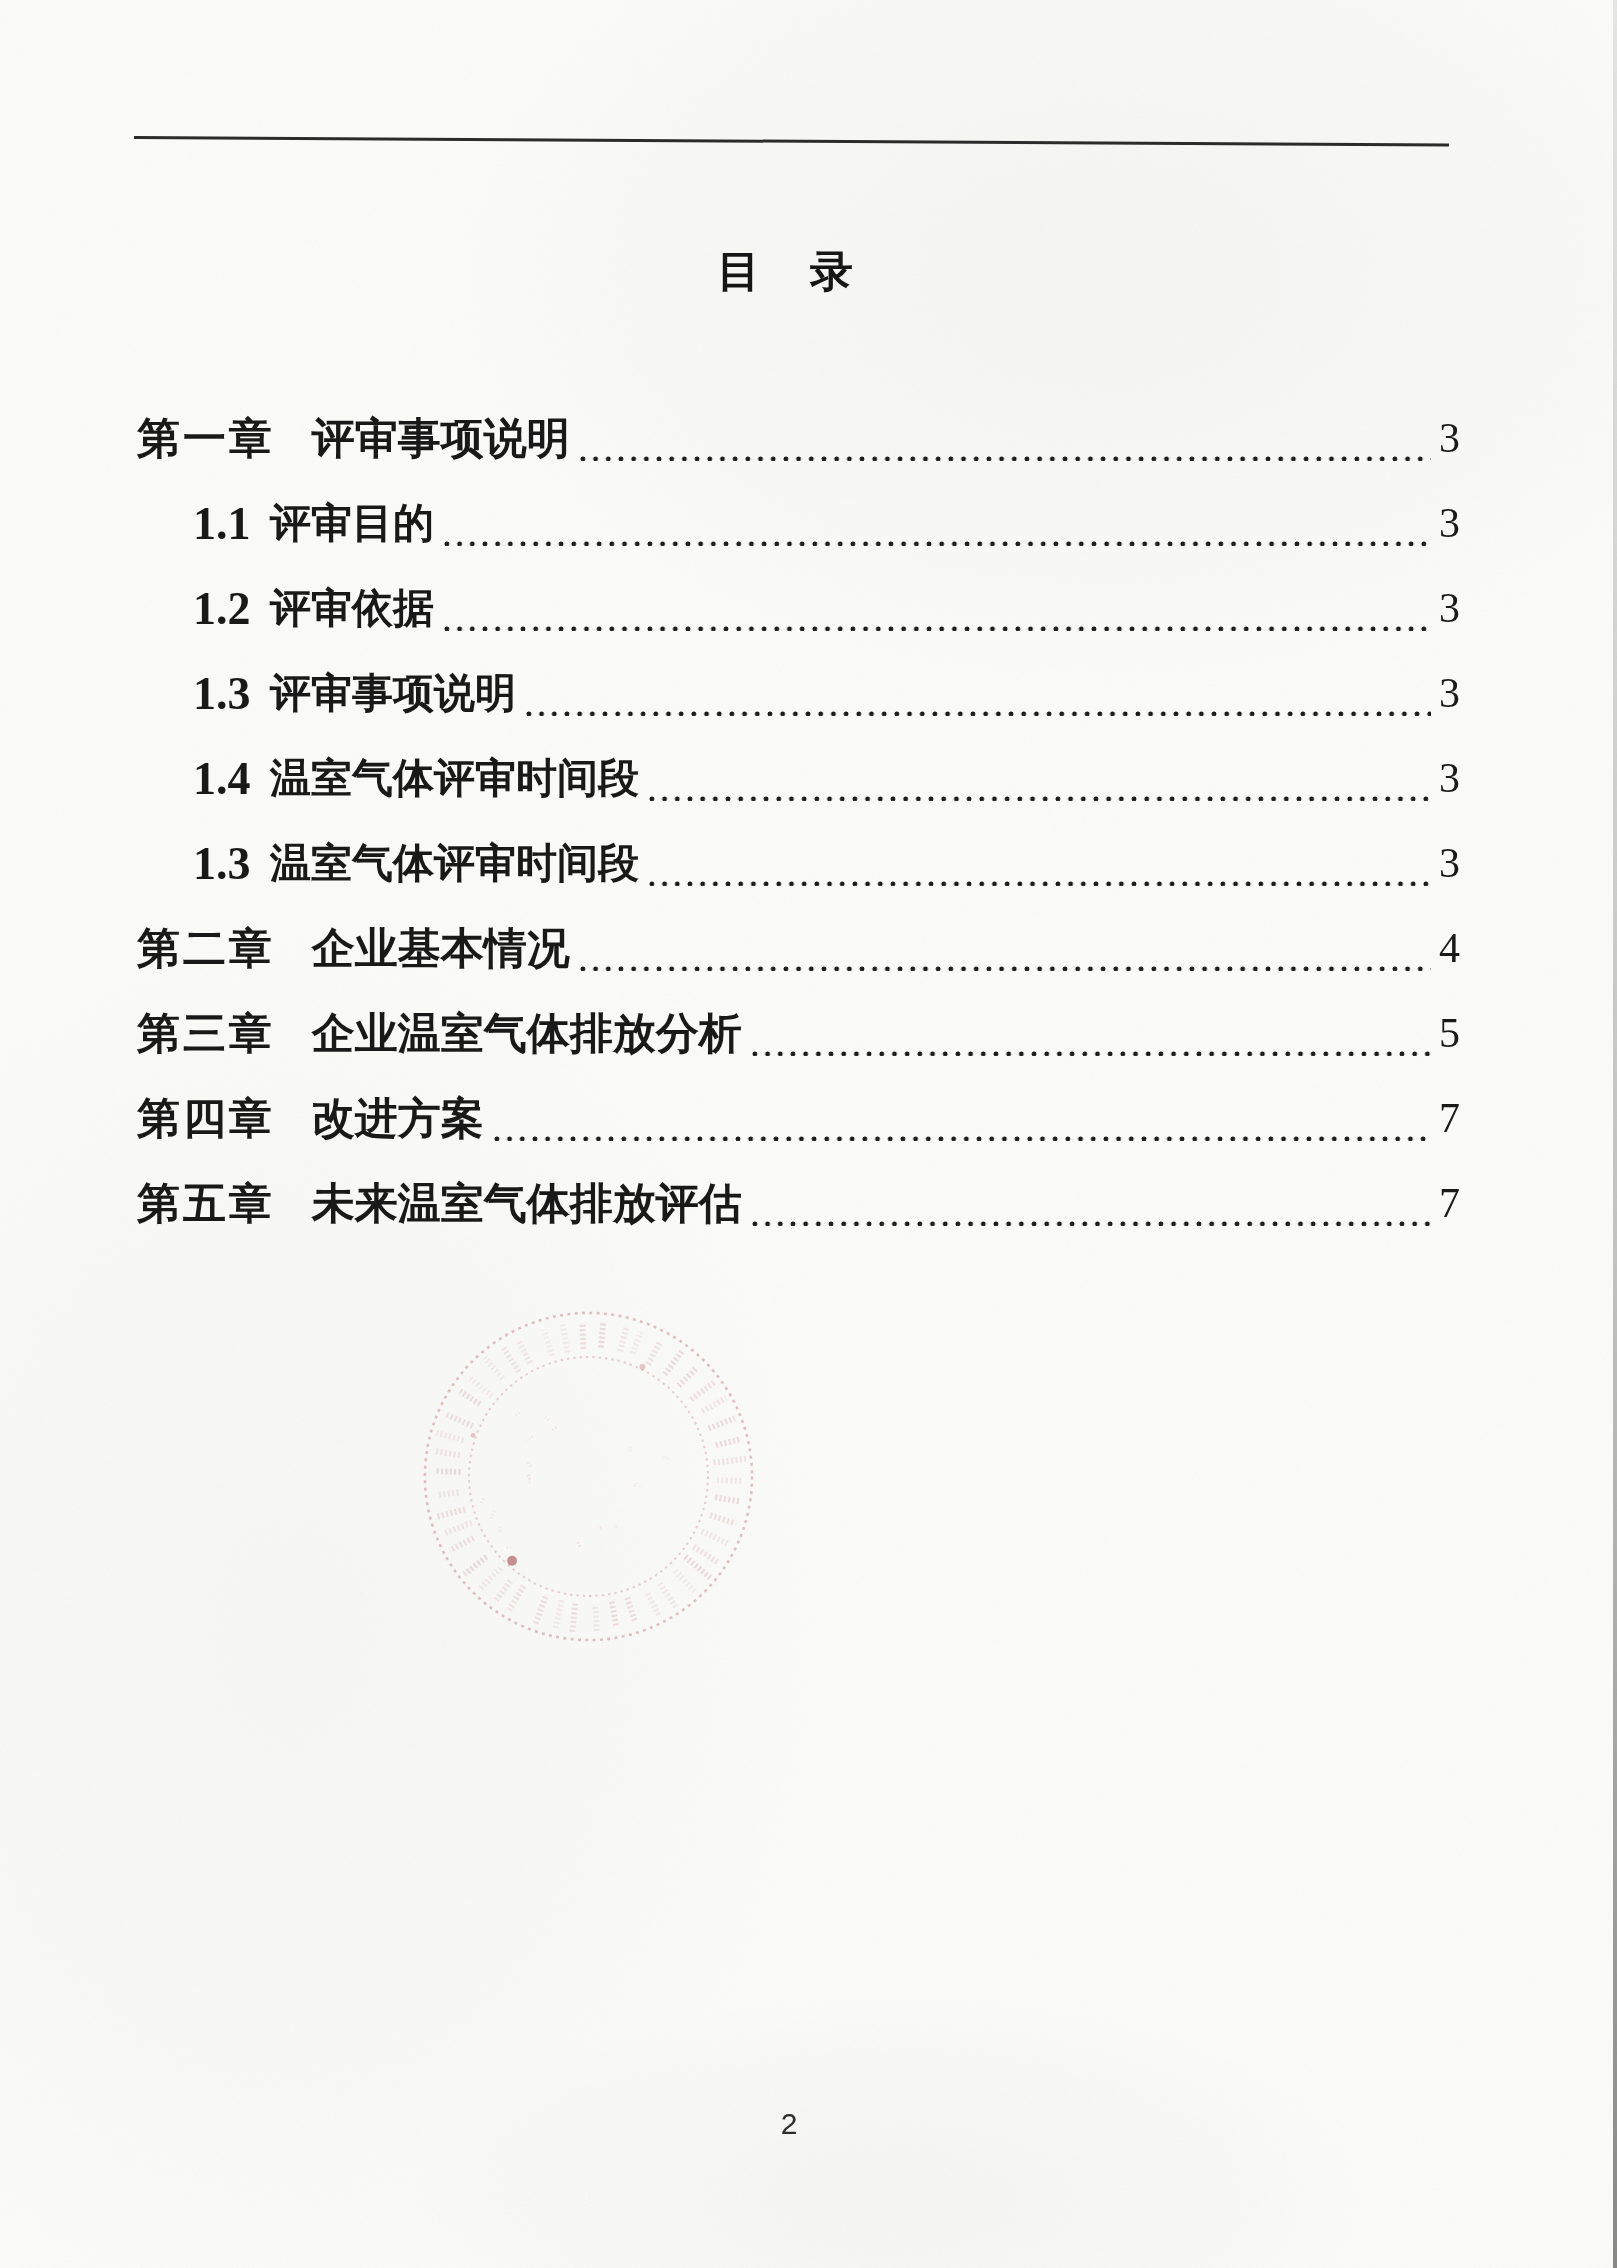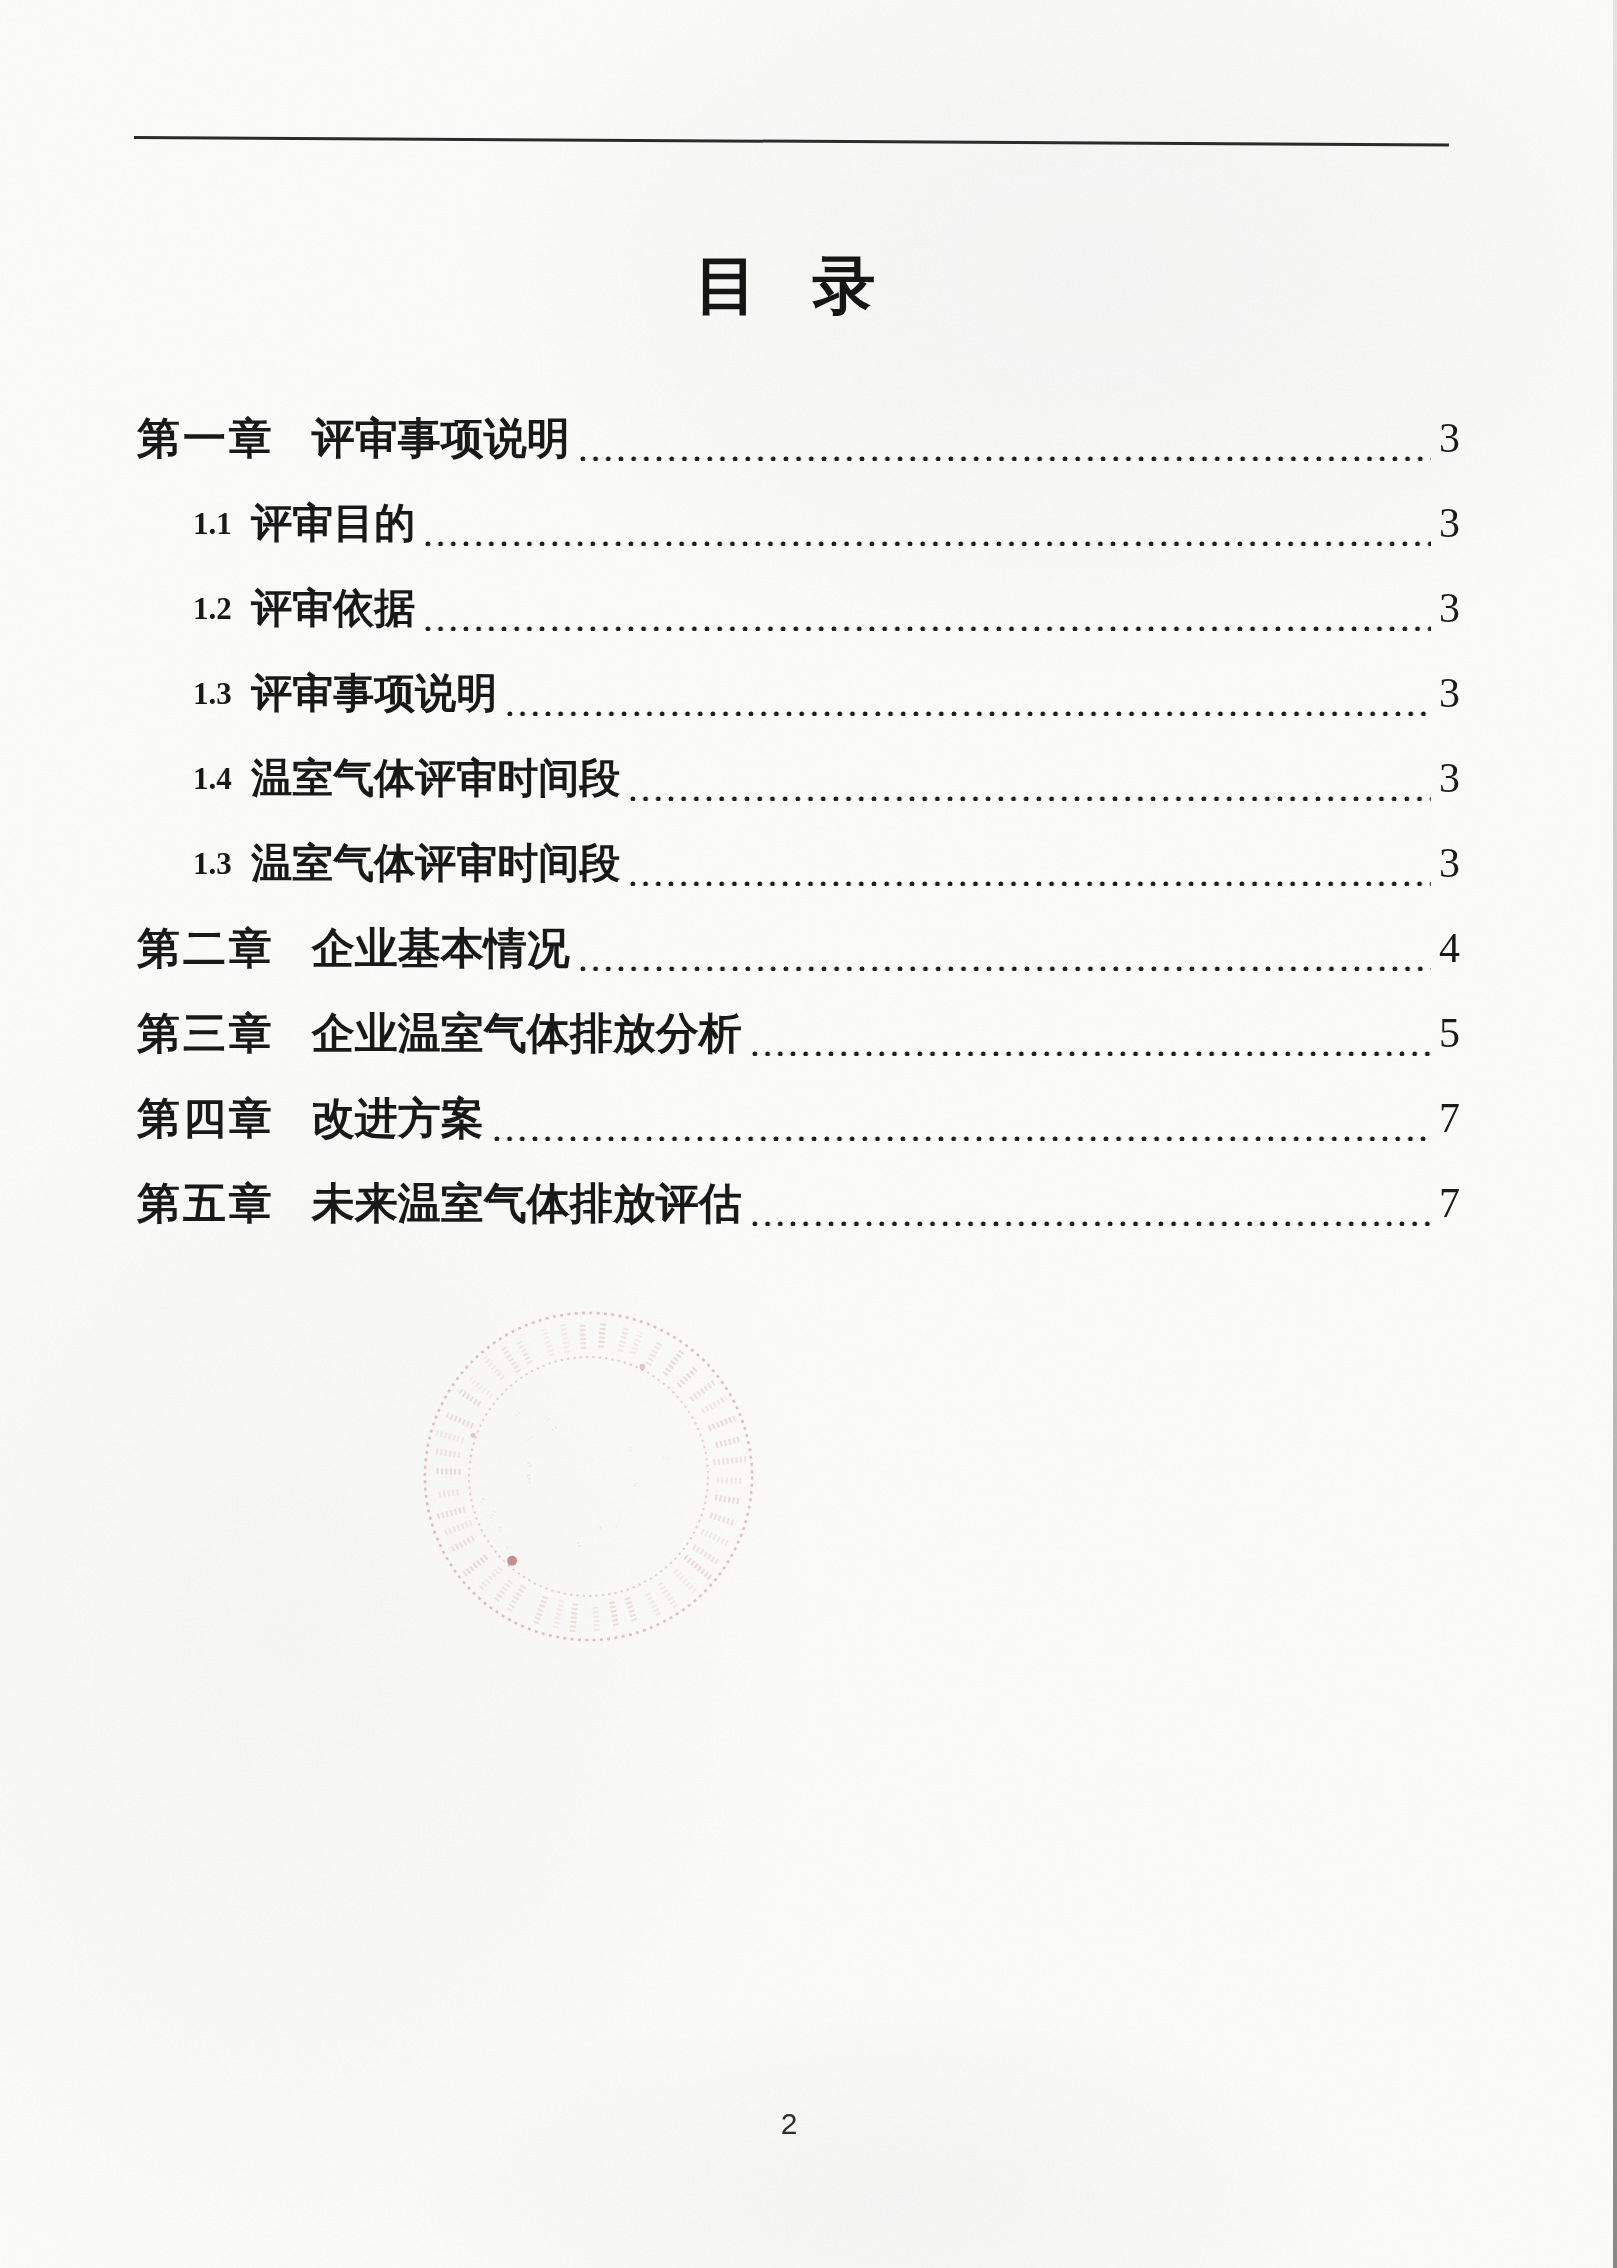--- a/index.html
+++ b/index.html
@@ -12,29 +12,29 @@
       radial-gradient(686px 294px at 55% 97%, rgba(205,208,212,0.14), transparent 70%);
     font-family:"Liberation Serif","DejaVu Serif",serif;
     color:#1d1d1d;
   }
   .noise-overlay{position:absolute;inset:0;opacity:0.05;pointer-events:none;}
   .scan-edge{position:absolute;right:0;top:0;width:3.9px;height:100%;
     background:linear-gradient(to bottom, rgba(130,130,130,0.18) 0%, rgba(90,90,90,0.35) 55%, rgba(60,60,60,0.6) 100%);}
   .header-rule{position:absolute;left:134px;top:136px;width:1315px;height:2.9px;
     background:#2b2b2b;transform:rotate(0.33deg);transform-origin:left top;}
   .doc-title{position:absolute;left:0;top:243px;width:1572px;text-align:center;
-    font-size:63px;font-weight:bold;letter-spacing:2px;word-spacing:35px;color:#161616;}
+    font-size:43px;font-weight:bold;letter-spacing:2px;word-spacing:35px;color:#161616;}
   .toc{position:absolute;left:137px;top:396px;width:1323px;}
   .toc-row{height:85px;display:flex;align-items:center;line-height:49px;white-space:nowrap;}
   .toc-row .num{font-weight:bold;color:#191919;}
   .toc-row .ttl{font-weight:bold;color:#191919;}
   .toc-row.chapter{font-size:43px;}
   .toc-row.chapter .num{margin-right:37px;letter-spacing:2.9px;}
   .toc-row.sub{font-size:41px;padding-left:56px;}
-  .toc-row.sub .num{margin-right:19.6px;font-size:31px;}
+  .toc-row.sub .num{margin-right:19.6px;font-size:46px;}
   .toc-row .leader{
     flex:1;height:5.9px;margin:40px 7.8px 0 9.8px;min-width:39px;
     background-image:radial-gradient(circle at 2.9px 2.9px, #1c1c1c 2.1px, rgba(28,28,28,0) 2.7px);
     background-size:12.7px 5.9px;background-repeat:repeat-x;background-position:left bottom;}
   .toc-row .pg{font-size:42px;font-weight:normal;color:#1a1a1a;}
   .stamp{position:absolute;left:422px;top:1310px;width:333px;height:333px;pointer-events:none;}
   .footer-pagenum{position:absolute;left:740px;top:2107px;width:98px;text-align:center;
     font-family:"Liberation Sans","DejaVu Sans",sans-serif;font-size:30px;color:#2e2e2e;}
 </style>
 </head>

